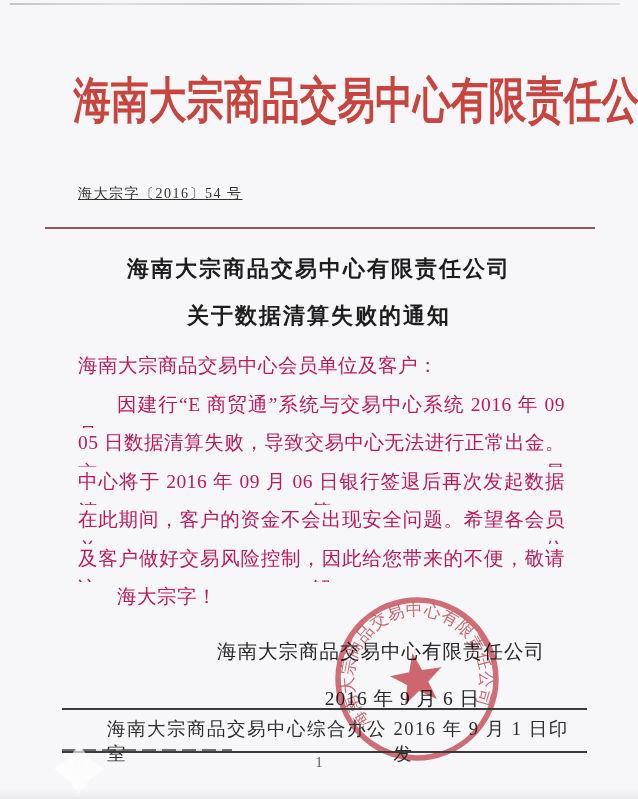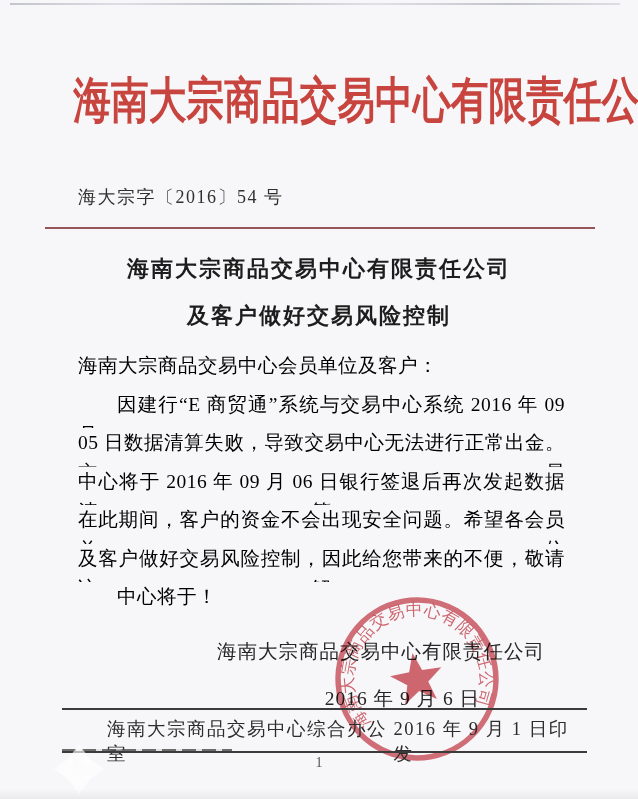--- a/index.html
+++ b/index.html
@@ -27,36 +27,37 @@
     font-size:49px;
     color:#c8453f;
     letter-spacing:0px;
     transform:scaleX(0.77);
     transform-origin:center;
     white-space:nowrap;
   }
   .doc-meta{
     position:absolute;top:185px;left:78px;right:80px;
     display:flex;justify-content:space-between;align-items:flex-start;
-    font-size:18px;color:#30302f;
+    font-size:14px;color:#30302f;
     letter-spacing:1.5px;
+    text-decoration:underline;
   }
   .red-rule{
     position:absolute;top:227px;left:45px;width:550px;height:2px;
     background:#96555a;
   }
   .doc-title{
     position:absolute;top:254px;left:0;width:638px;
     text-align:center;font-weight:bold;color:#1d1d1d;
   }
   .doc-title .t1{font-size:22px;letter-spacing:2px;}
   .doc-title .t2{font-size:22px;letter-spacing:2px;margin-top:17px;}
   .body-text{
     position:absolute;top:351px;left:78px;width:487px;
-    font-size:19.5px;color:#000000;
+    font-size:19.5px;color:#be185d;
   }
   .body-line{
     height:38.5px;line-height:30px;
     letter-spacing:0.5px;
     white-space:nowrap;
   }
   .jline{
     text-align:justify;text-align-last:justify;
     white-space:normal;
     overflow:hidden;
@@ -110,31 +111,31 @@
   <div class="header-title">海南大宗商品交易中心有限责任公司文件</div>
 
   <div class="doc-meta">
     <span>海大宗字〔2016〕54 号</span>
   </div>
 
   <div class="red-rule"></div>
 
   <div class="doc-title">
     <div class="t1">海南大宗商品交易中心有限责任公司</div>
-    <div class="t2">及客户做好交易风险控制</div>
+    <div class="t2">关于数据清算失败的通知</div>
   </div>
 
   <div class="body-text">
     <div class="body-line">海南大宗商品交易中心会员单位及客户：</div>
     <div class="body-line jline indent">因建行“E 商贸通”系统与交易中心系统 2016 年 09 月</div>
     <div class="body-line jline">05 日数据清算失败，导致交易中心无法进行正常出金。交易</div>
     <div class="body-line jline">中心将于 2016 年 09 月 06 日银行签退后再次发起数据清算，</div>
     <div class="body-line jline">在此期间，客户的资金不会出现安全问题。希望各会员单位</div>
     <div class="body-line jline">及客户做好交易风险控制，因此给您带来的不便，敬请谅解。</div>
-    <div class="body-line indent">中心将于！</div>
+    <div class="body-line indent">海大宗字！</div>
   </div>
 
   <div class="signature sig-org">海南大宗商品交易中心有限责任公司</div>
   <div class="signature sig-date">2016 年 9 月 6 日</div>
 
   <svg class="seal" viewBox="0 0 172 172" xmlns="http://www.w3.org/2000/svg">
     <circle cx="86" cy="86" r="78" fill="none" stroke="#c9414d" stroke-width="5.5" stroke-opacity="0.85"></circle>
     <path id="sealarc" d="M 33.2 120.3 A 63 63 0 1 1 138.8 120.3" fill="none"></path>
     <text font-size="16.5" fill="#c9414d" fill-opacity="0.9" letter-spacing="0.5" font-family="Liberation Serif, DejaVu Serif, serif" text-anchor="middle">
       <textPath href="#sealarc" startOffset="50%">海南大宗商品交易中心有限责任公司</textPath>

